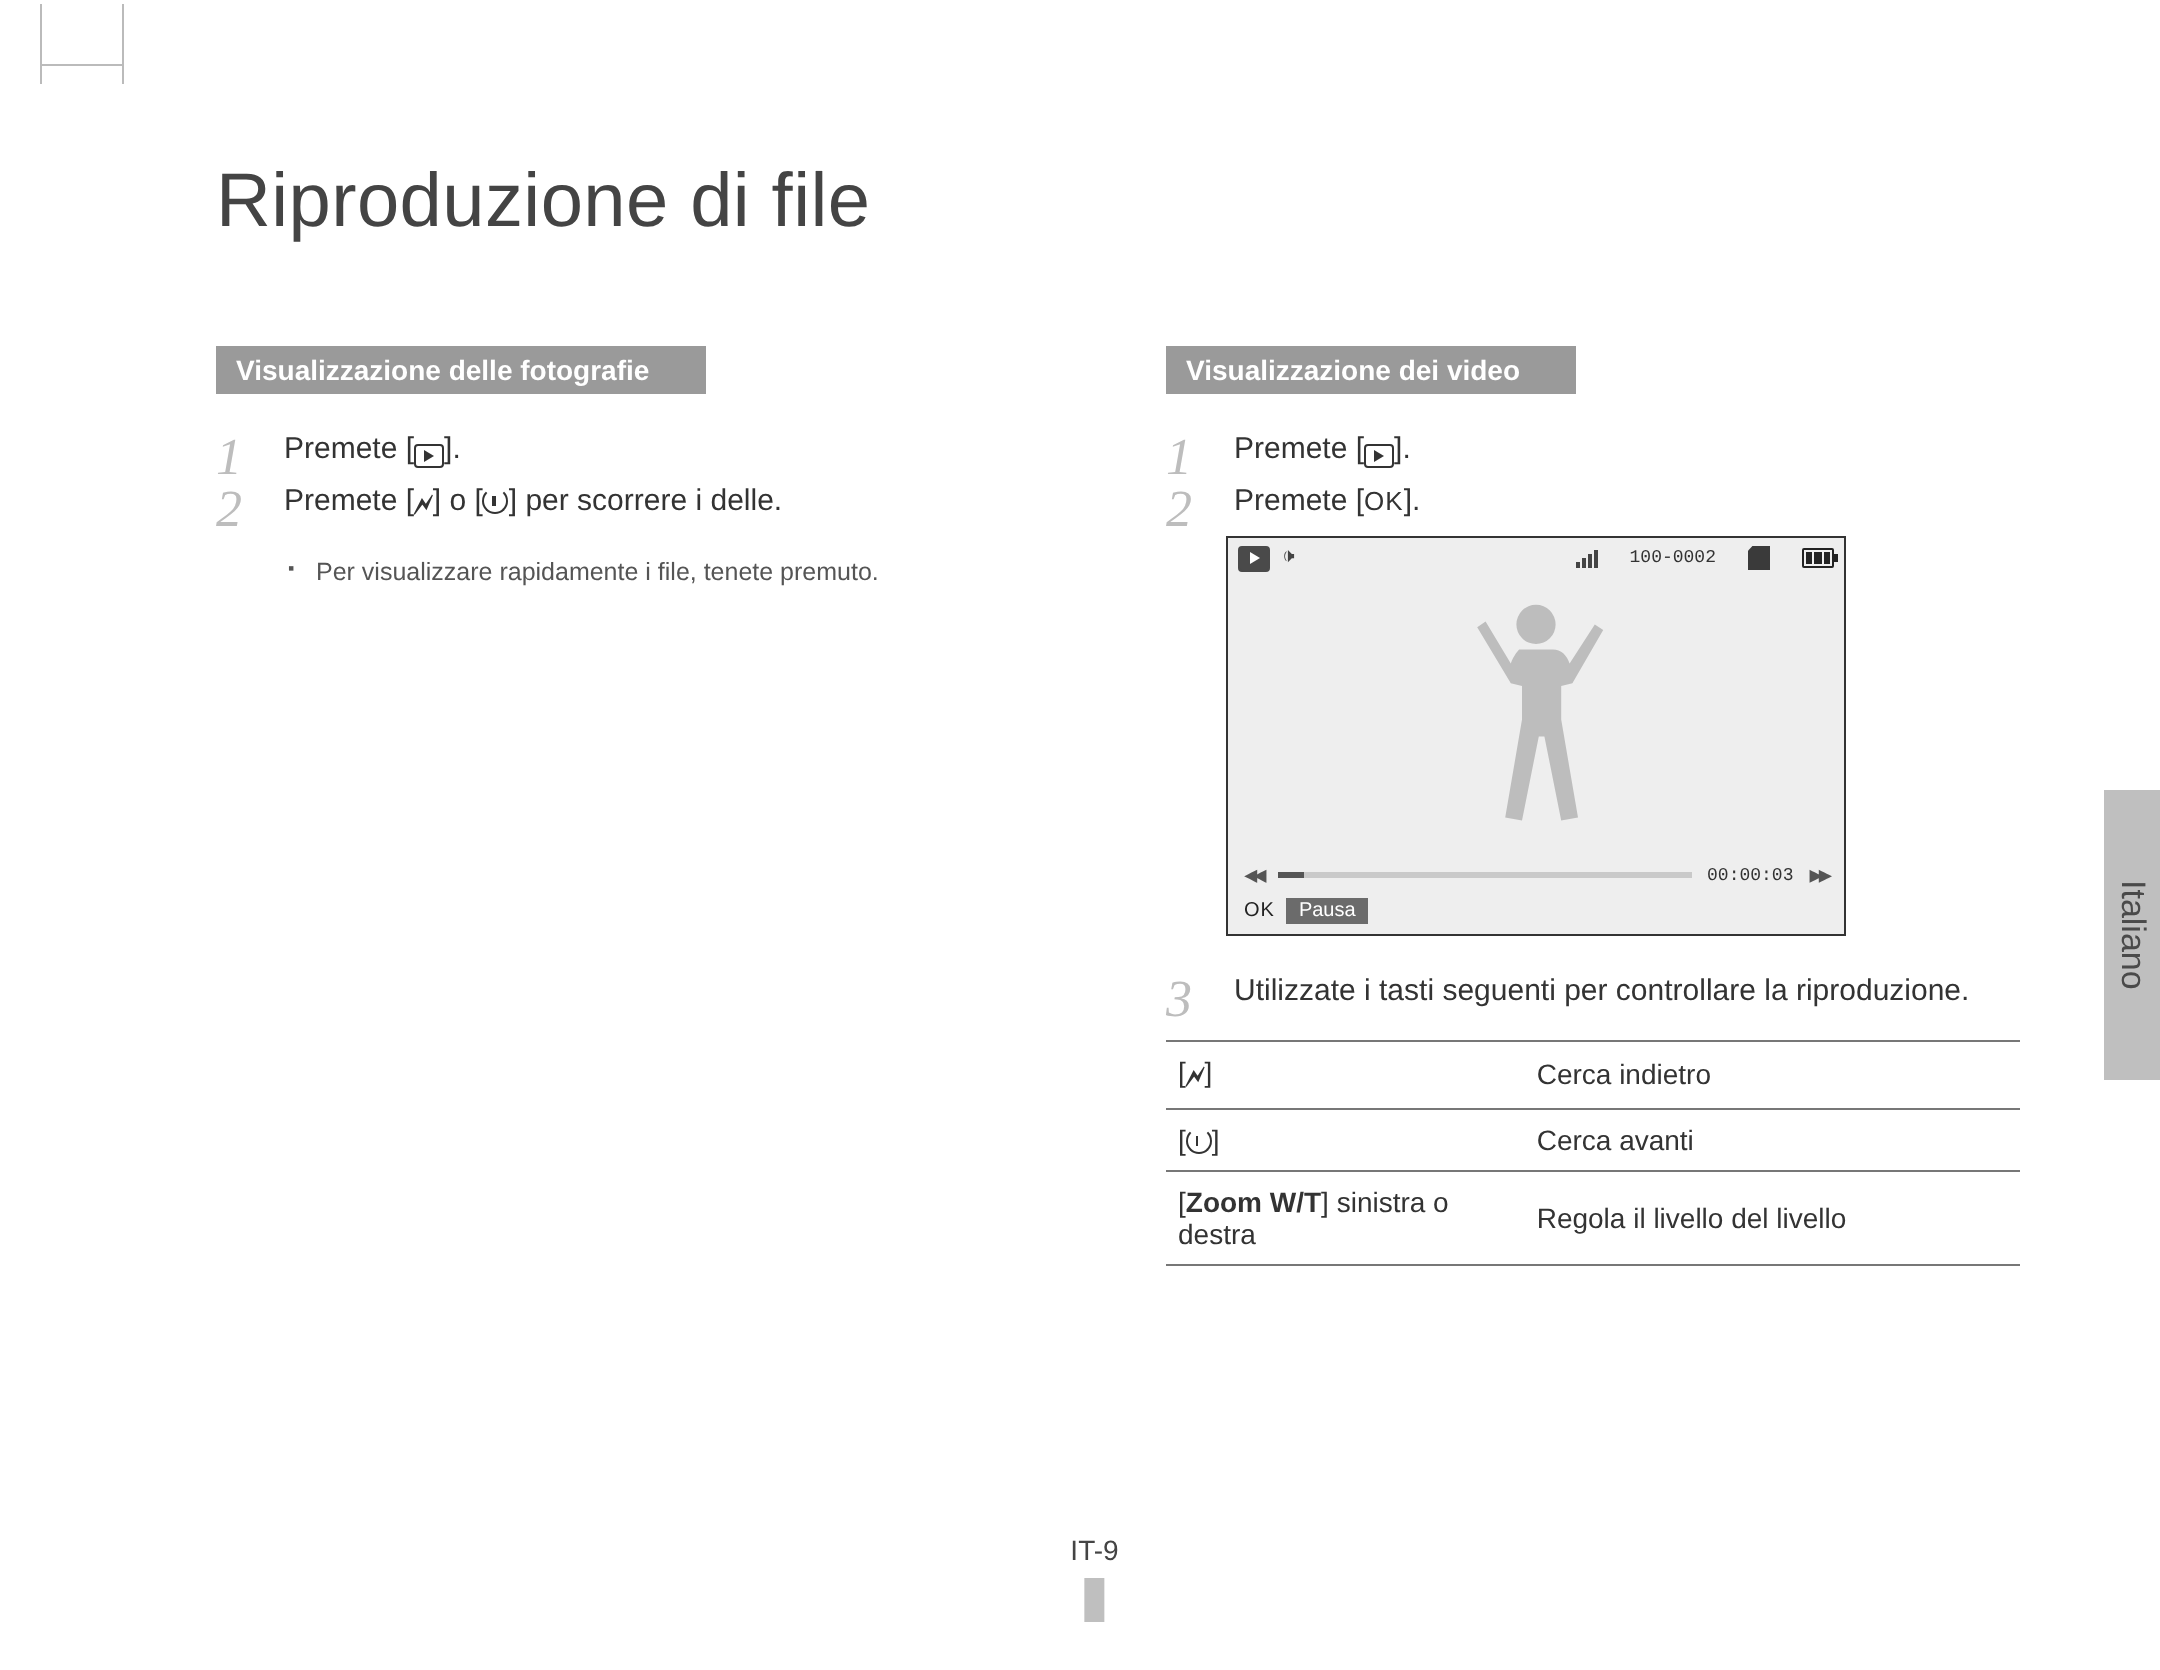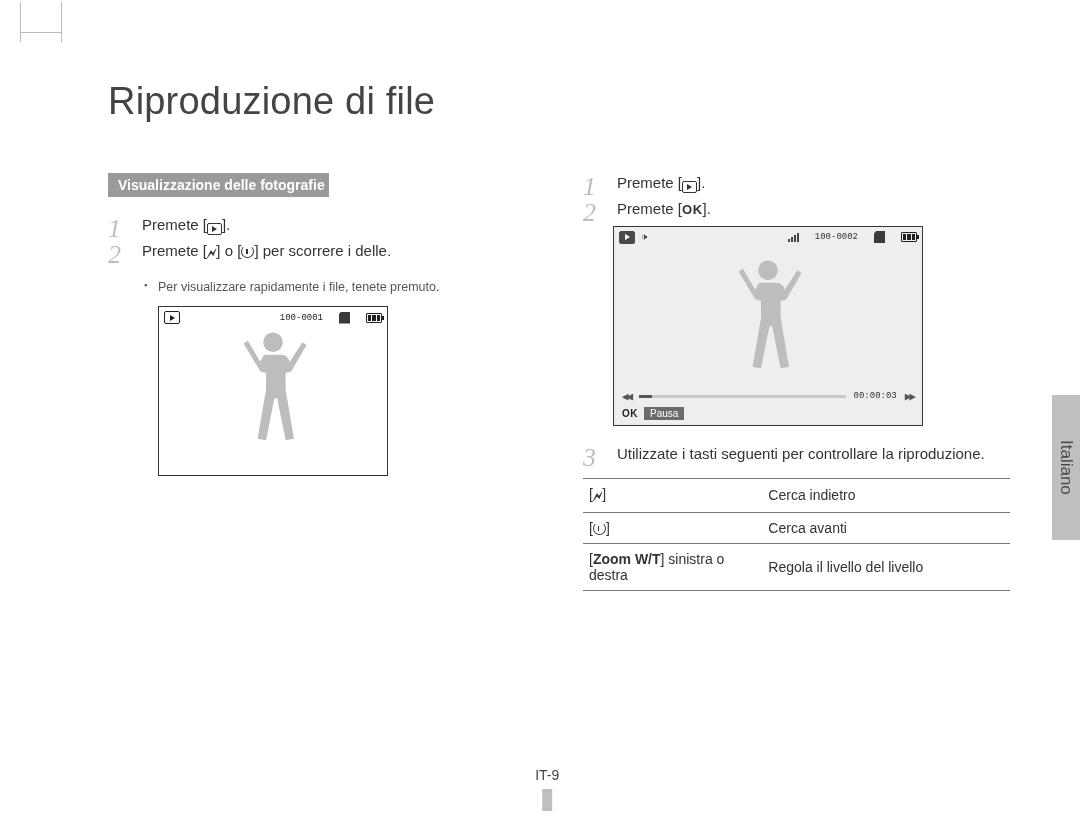--- a/index.html
+++ b/index.html
@@ -39,21 +39,21 @@
     display: flex;
     gap: 48px;
   }
   .col { flex: 1; min-width: 0;}
   .section-label {
     display: inline-block;
     background: #9a9a9a;
     color: #fff;
     font-weight: bold;
     font-size: 14px;
-    padding: 4px 4px 4px 10px;
+    padding: 4px 28px 4px 10px;
     margin-bottom: 18px;
   }
   ol.steps {
     list-style: none;
     counter-reset: step;
   }
   ol.steps > li {
     position: relative;
     padding-left: 34px;
     margin-bottom: 6px;
@@ -115,21 +115,21 @@
     width:13px;height:13px;
     border:1.6px solid #333;
     border-radius:50%;
     border-top-color:transparent;
     position:relative;
     vertical-align:-2px;
   }
   .icon-timer::after{
     content:""; position:absolute; left:4px; top:3px; width:1.6px; height:5px; background:#333;
   }
-  .ok { font-weight: bold; letter-spacing: 0.5px; font-size:13px;}
+  .ok { font-weight: normal; letter-spacing: 0.5px; font-size:13px;}
   
   .lcd {
     margin: 10px auto 0 auto;
     border: 1.5px solid #333;
     background: #fff;
     position: relative;
   }
   .lcd-photo { width: 230px; height: 170px;}
   .lcd-top {
     position:absolute; top:4px; left:5px; right:5px;
@@ -248,44 +248,24 @@
             </span><span>].</span>
         </li>
         <li>
           <span>Premete [</span><span class="iconbox icon-flash">🗲</span><span>] o [</span><span class="iconbox">
               <span class="icon-timer"></span>
             </span><span>] per scorrere i delle.</span>
           <div class="sub">Per visualizzare rapidamente i file, tenete premuto.</div>
         </li>
       </ol>
 
-      <div class="lcd lcd-photo" style="margin-left:50px;">
-        <div class="lcd-top">
-          <span class="lcd-play"></span>
-          <span class="lcd-icons-right">
-            <span>100-0001</span>
-            <span class="sd"></span>
-            <span class="batt">
-                <span class="bars">
-                  <span></span>
-                  <span></span>
-                  <span></span>
-                </span>
-              </span>
-          </span>
-        </div>
-        <div class="silhouette">
-          <svg viewBox="0 0 60 100">
-              <path d="M30 6a7 7 0 1 1 0 14 7 7 0 0 1 0-14zm-6 16h12c3 0 5 2 6 5l9-14 3 2-11 19-4 1v12l6 35-6 1-6-30-2 0-6 30-6-1 6-35V35l-4-1L9 14l3-2 9 15c1-3 3-5 3-5z"></path>
-            </svg>
-        </div>
-      </div>
     </div>
 
     <div class="col">
+      <div class="section-label">Visualizzazione dei video</div>
       <ol class="steps">
         <li>
           <span>Premete [</span><span class="iconbox">
               <span class="icon-play"></span>
             </span><span>].</span>
         </li>
         <li>
           <span>Premete [</span><span class="ok">OK</span><span>].</span>
         </li>
       </ol>

